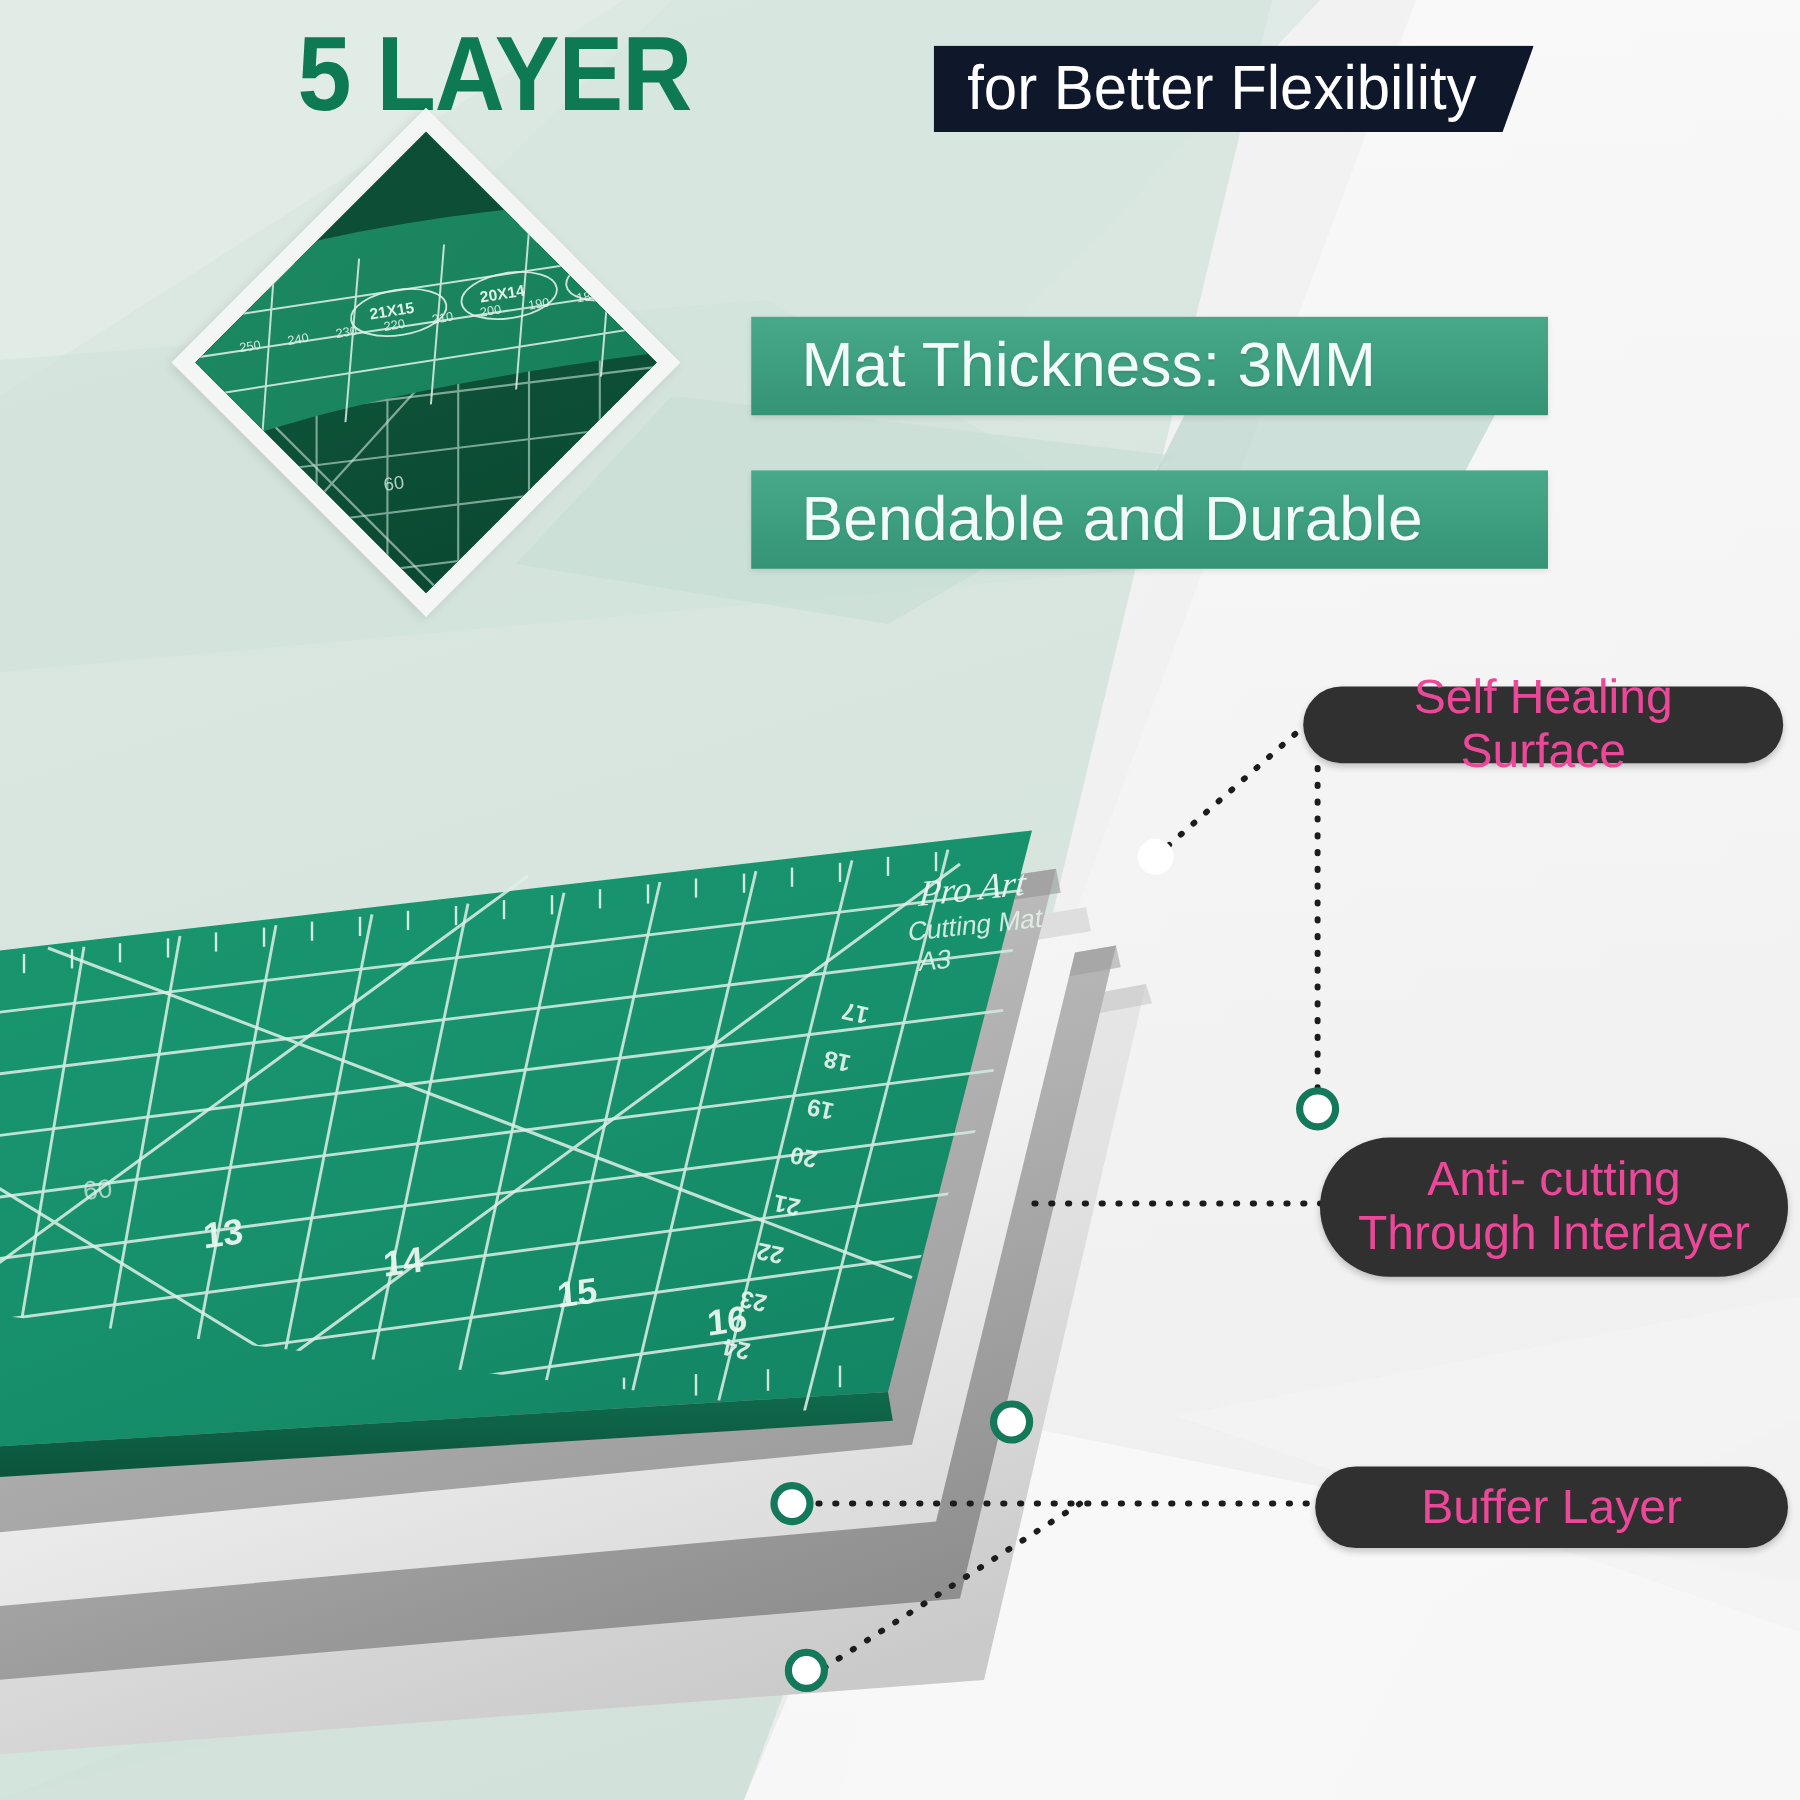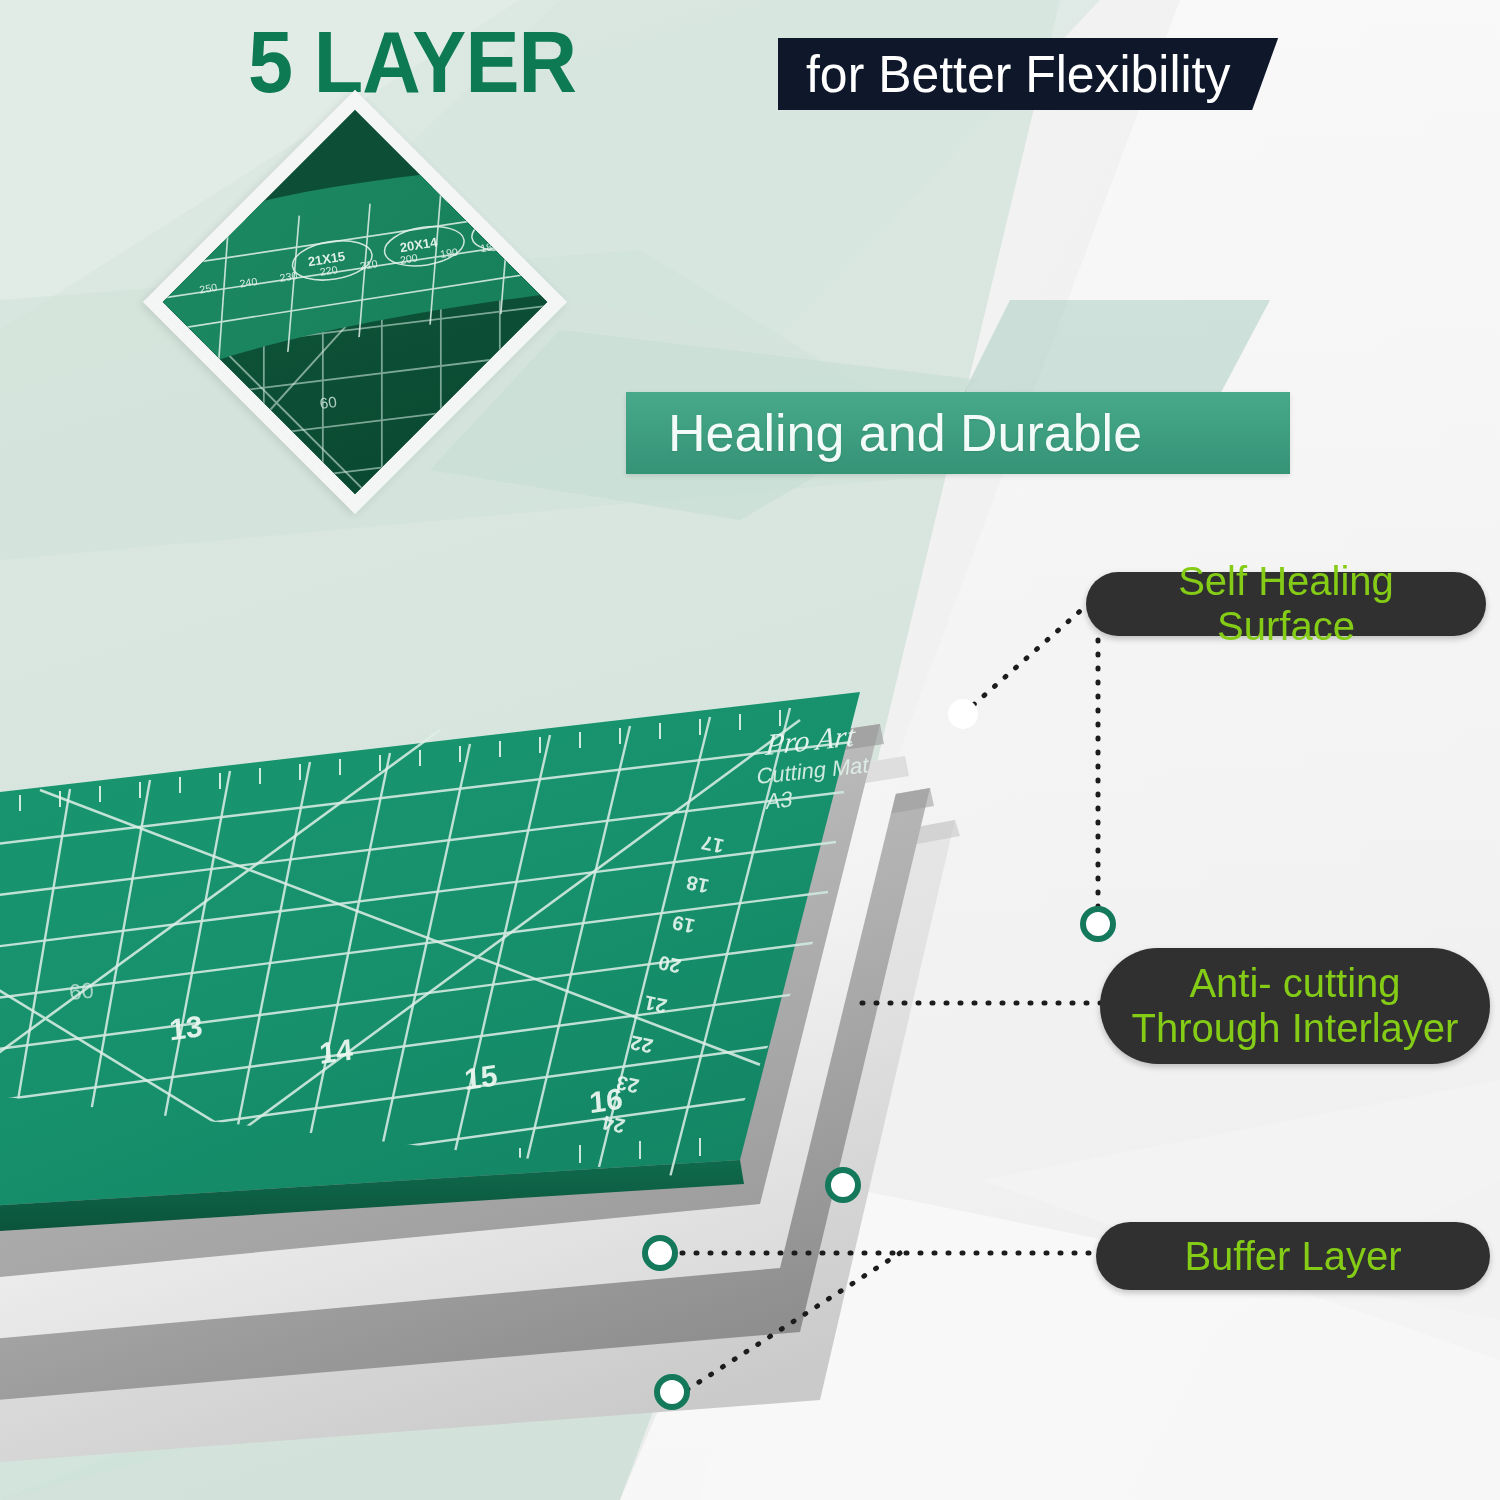--- a/index.html
+++ b/index.html
@@ -72,21 +72,21 @@
 
   
   .pill{
     position:absolute;background:#303030;
     border-radius:60px;
     display:flex;align-items:center;justify-content:center;
     box-shadow:0 3px 6px rgba(0,0,0,0.22);
     padding:0 30px;box-sizing:border-box;
   }
   .pill span{
-    color:#84cc16;font-size:40px;line-height:1.12;
+    color:#ec4899;font-size:40px;line-height:1.12;
     text-align:center;white-space:pre-line;
   }
   #pill-self-healing{left:1086px;top:572px;width:400px;height:64px;}
   #pill-anti-cutting{left:1100px;top:948px;width:390px;height:116px;}
   #pill-buffer{left:1096px;top:1222px;width:394px;height:68px;}
 
   
   .connector-svg{position:absolute;left:0;top:0;width:1500px;height:1500px;pointer-events:none;}
 </style>
 </head>
@@ -216,22 +216,25 @@
           </g>
           <g clip-path="url(#clipLit)" fill="none" stroke="#e2f1ea" stroke-width="1.2" opacity="0.9">
             <rect x="243" y="20" width="30" height="13" transform="rotate(-9 243 20)"></rect>
           </g>
           <text x="246" y="30" fill="#eaf6f0" font-size="7.5" font-family="Liberation Sans, sans-serif" transform="rotate(-9 246 30)" clip-path="url(#clipLit)">A3/LD90</text>
         </g>
       </svg>
     </div>
   </div>
 
+  <div class="gbanner" id="banner-thickness">
+    <span>Mat Thickness: 3MM</span>
+  </div>
   <div class="gbanner" id="banner-bendable">
-    <span>Healing and Durable</span>
+    <span>Bendable and Durable</span>
   </div>
 
   <div class="stack">
     <svg class="stack-svg" width="1300" height="980" viewBox="0 0 1300 980">
       <defs>
         <linearGradient id="lgGray1" x1="0" y1="0" x2="0.6" y2="1">
           <stop offset="0%" stop-color="#d8d8d8"></stop>
           <stop offset="55%" stop-color="#b4b4b4"></stop>
           <stop offset="100%" stop-color="#9e9e9e"></stop>
         </linearGradient>

